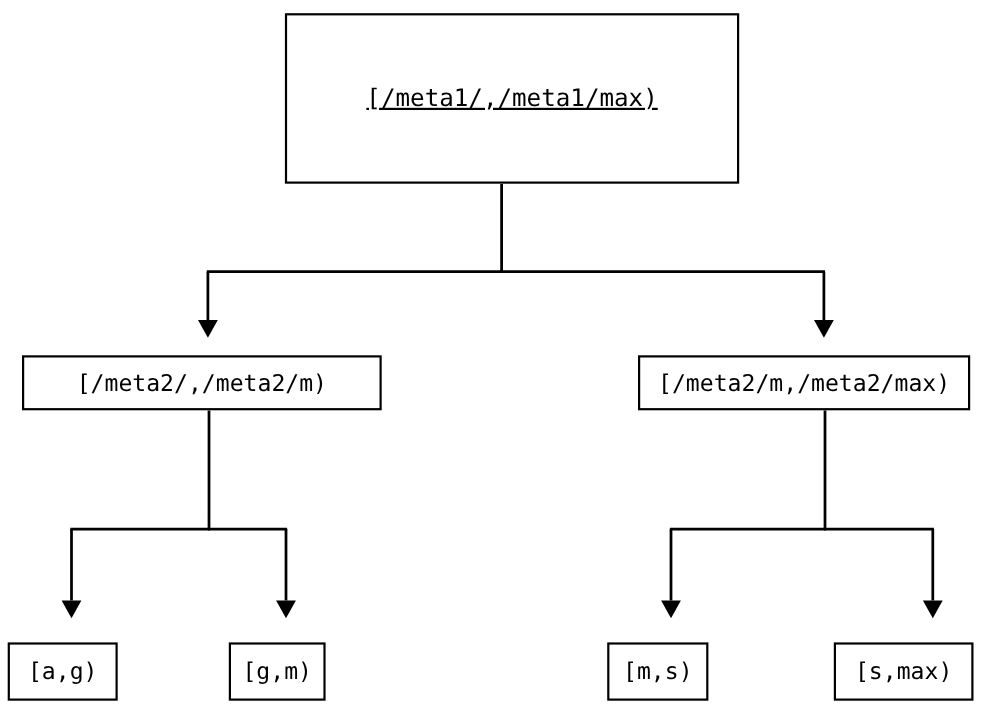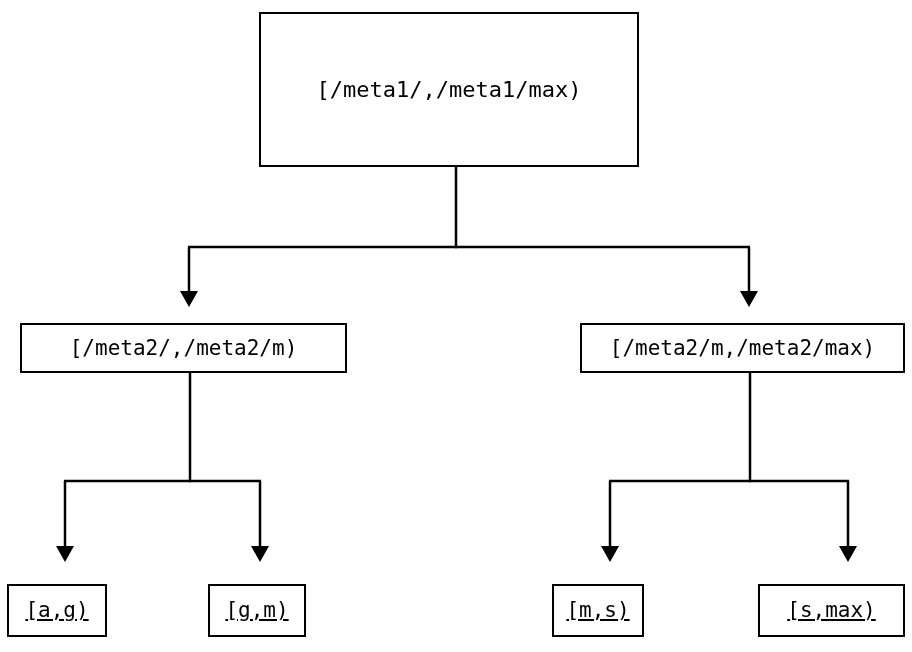--- a/index.html
+++ b/index.html
@@ -39,51 +39,51 @@
     letter-spacing: 0px;
   }
   .node-label {
     display: block;
     line-height: 1;
   }
   
   #node-root {
     left: 259px;
     top: 12px;
-    width: 380px;
+    width: 413px;
     height: 155px;
     font-size: 22px;
+    text-decoration: underline;
   }
   
   #node-mid-left {
     left: 20px;
     top: 323px;
     width: 327px;
     height: 50px;
     font-size: 21px;
     justify-content: center;
   }
   #node-mid-right {
     left: 580px;
     top: 323px;
-    width: 325px;
+    width: 302px;
     height: 50px;
     font-size: 21px;
   }
   
   .leaf {
     top: 584px;
     height: 53px;
     font-size: 21px;
-    text-decoration: underline;
   }
   #node-leaf-ag   { left: 7px;   width: 100px; }
-  #node-leaf-gm   { left: 208px; width: 98px;  }
+  #node-leaf-gm   { left: 208px; width: 88px;  }
   #node-leaf-ms   { left: 552px; width: 92px; }
-  #node-leaf-smax { left: 758px; width: 147px; }
+  #node-leaf-smax { left: 758px; width: 127px; }
 </style>
 </head>
 <body>
 
 <div id="diagram-root">
 
   <svg id="edge-layer" viewBox="0 0 912 652" width="912" height="652" xmlns="http://www.w3.org/2000/svg">
 
     <g>
 

